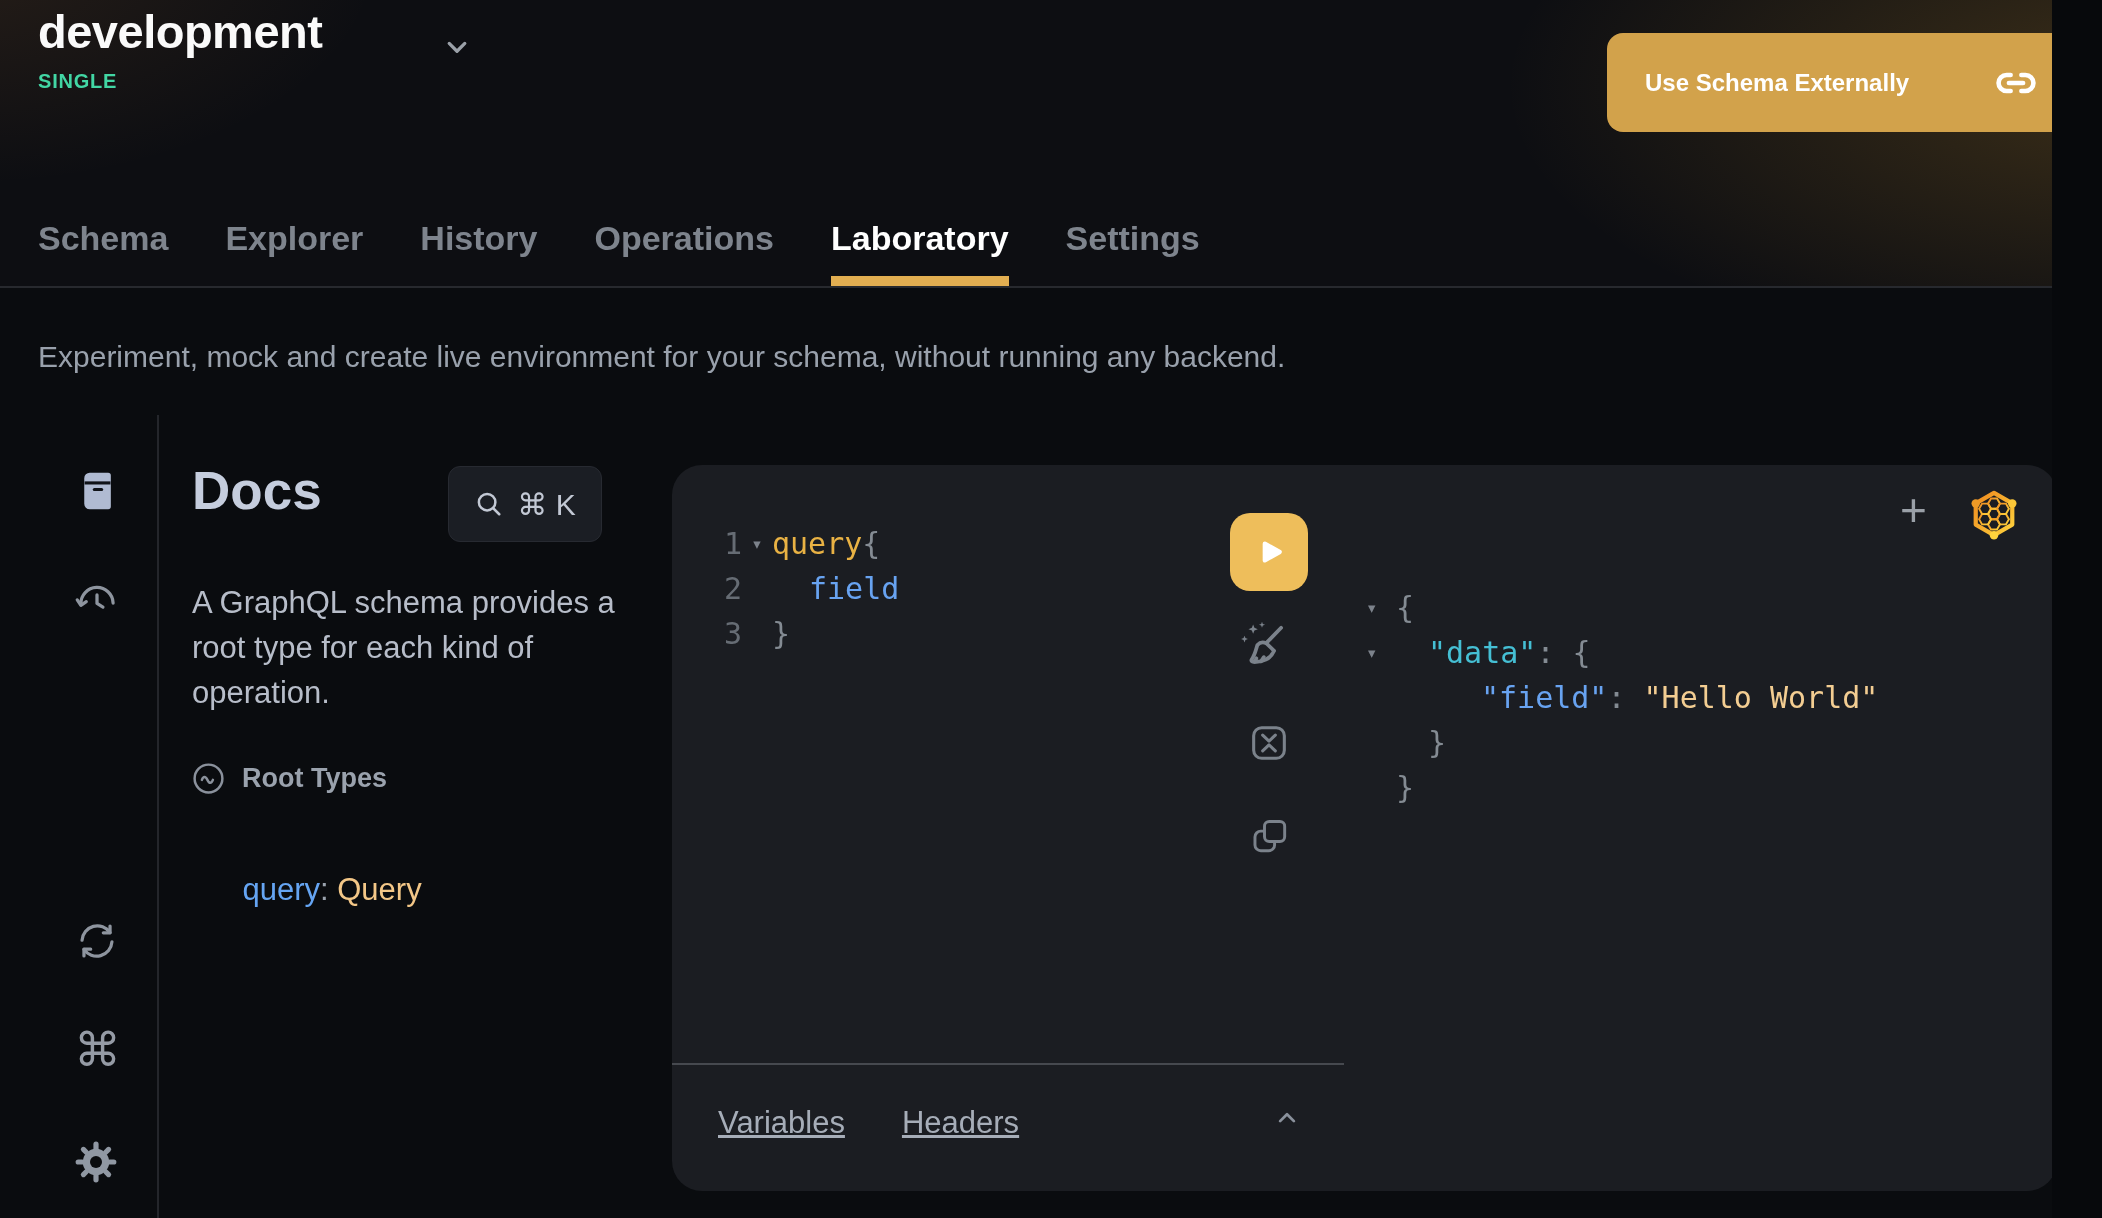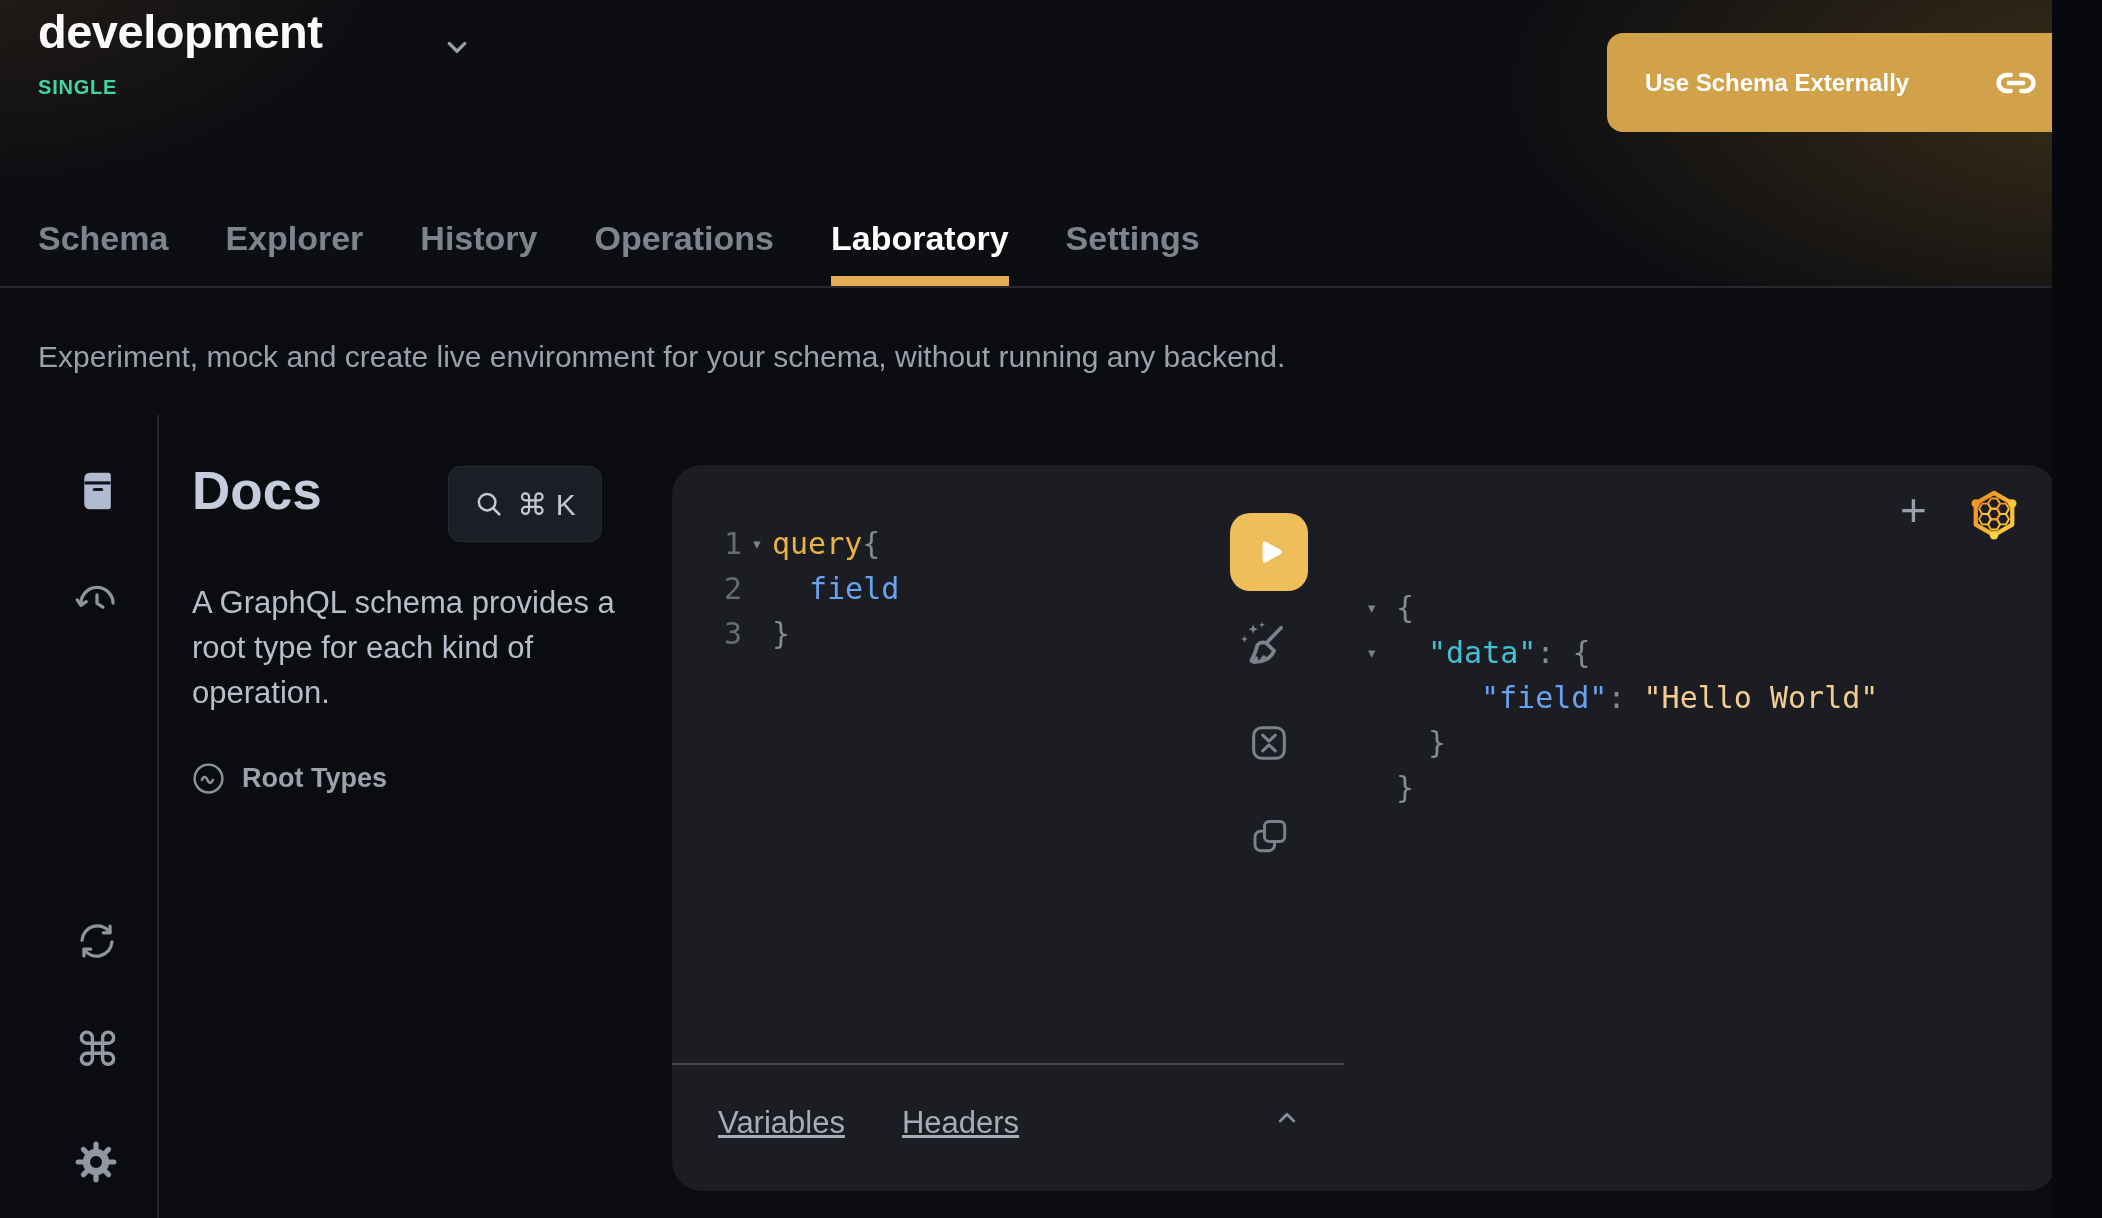--- a/index.html
+++ b/index.html
@@ -9,21 +9,21 @@
   
   .header{position:absolute;left:0;top:0;width:2102px;height:286px;
     background:
       radial-gradient(950px 430px at 101% 30%, rgba(222,160,46,.22), rgba(222,160,46,0) 65%),
       radial-gradient(700px 380px at -2% -15%, rgba(190,125,60,.14), rgba(190,125,60,0) 60%),
       #0d0e12;
     border-bottom:2px solid #27292e;}
   .ws-title{position:absolute;left:38px;top:4px;font-size:47px;font-weight:700;
     color:#fafafa;letter-spacing:-.5px;}
   .ws-chevron{position:absolute;left:440px;top:30px;}
-  .ws-badge{position:absolute;left:38px;top:76px;font-size:20px;font-weight:700;
+  .ws-badge{position:absolute;left:38px;top:70px;font-size:20px;font-weight:700;
     color:#42d6a4;letter-spacing:.8px;}
   .ext-btn{position:absolute;left:1607px;top:33px;width:470px;height:99px;
     background:#d2a24b;border-radius:16px;display:flex;align-items:center;
     justify-content:space-between;padding:0 38px;box-sizing:border-box;cursor:pointer;}
   .ext-btn .lbl{font-size:24px;font-weight:700;color:#ffffff;}
   .tabs{position:absolute;left:38px;bottom:0;display:flex;gap:57px;}
   .tab{font-size:34px;font-weight:700;color:#7e848d;padding-bottom:28px;position:relative;cursor:pointer;}
   .tab.active{color:#ffffff;}
   .tab.active::after{content:"";position:absolute;left:0;right:0;bottom:0;height:10px;background:#e2ae51;}
   
@@ -176,20 +176,23 @@
   <div class="root-row">
     <span style="line-height:0">
       <svg width="33" height="33" viewBox="0 0 24 24" fill="none" stroke="#8a919c" stroke-width="1.8" stroke-linecap="round">
         <circle cx="12" cy="12" r="10.1"></circle>
         <path d="M7.2 13c1-2.8 2.7-2.8 4 0s3 2.8 4 0"></path>
       </svg>
     </span>
     <span class="rt-label">Root Types</span>
   </div>
 
+  <div class="query-row">
+    <span class="qr-name">query</span><span class="qr-sep">: </span><span class="qr-type">Query</span>
+  </div>
 
   <div class="panel">
 
     <div class="qcode mono">
       <div class="qline">
         <span class="lnum">1</span>
         <span class="lfold">▾</span>
         <span class="tok kw">query</span>
         <span class="tok punct">{</span>
       </div>

